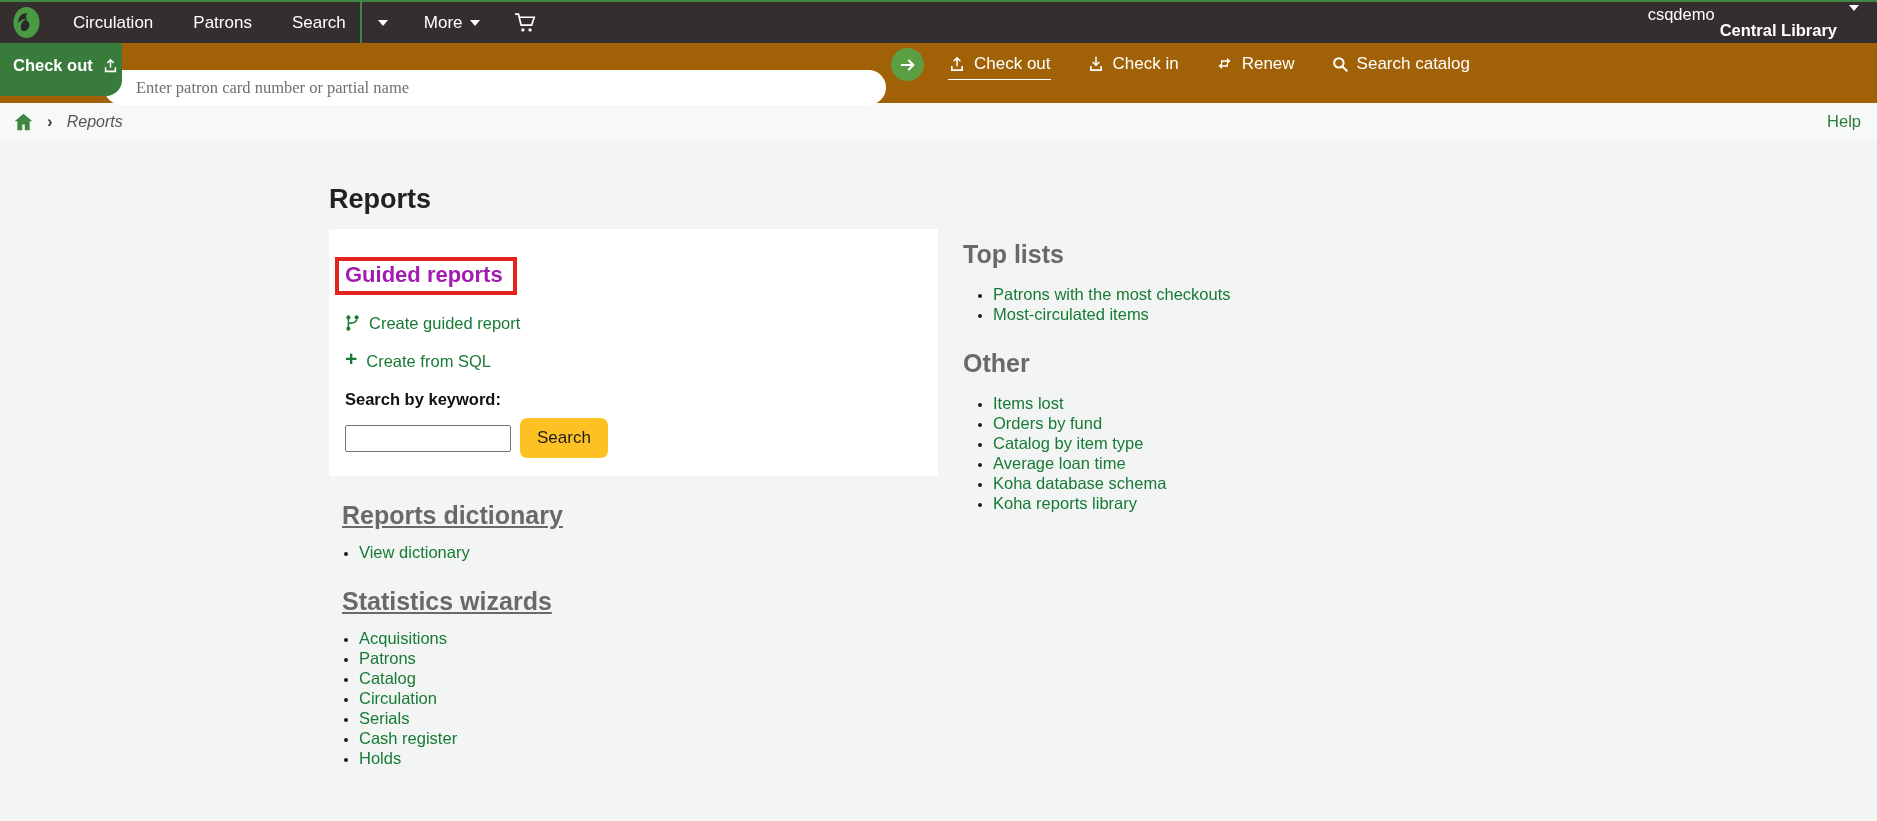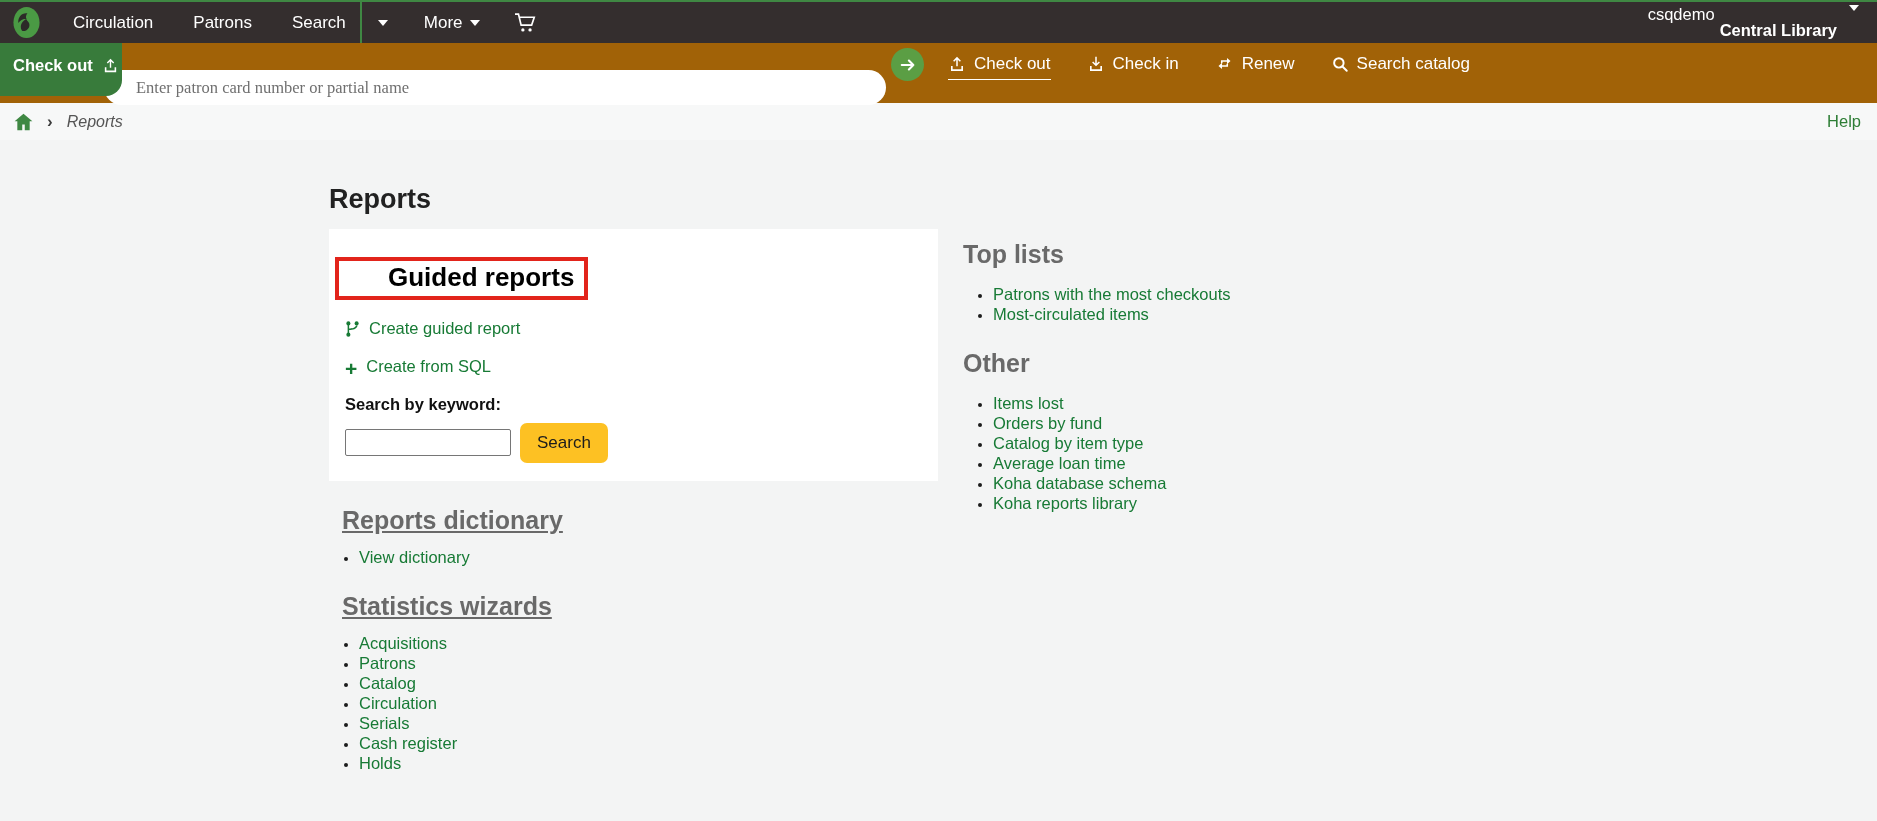--- a/index.html
+++ b/index.html
@@ -81,23 +81,23 @@
   
   .content { display: flex; padding: 44px 0 0 329px; }
   .left-col { width: 609px; }
   .page-title { font-size: 27px; font-weight: 700; color: #212121; margin-bottom: 14px; }
 
   .card { background: #fff; padding: 28px 16px 18px 16px; }
   .red-box {
     display: inline-block; border: 4px solid #e2241b;
     padding: 2px 10px 4px 6px; margin-left: -10px;
   }
-  .card h2 { font-size: 26px; font-weight: 700; color: #000000; line-height: 1.1; margin-left: 43px; }
+  .card h2 { font-size: 22px; font-weight: 700; color: #a21caf; line-height: 1.1; }
   .guided-link {
-    display: flex; align-items: flex-end; gap: 9px;
+    display: flex; align-items: flex-start; gap: 9px;
     color: #177a35; font-size: 16.5px; margin-top: 19px; width: max-content;
   }
   .guided-link .plus-glyph { font-size: 21px; font-weight: 700; line-height: 14px; color: #177a35; }
   .red-box2 {
     display: inline-flex; border: 4px solid #e2241b;
     padding: 9px 14px 10px 10px; margin: 12px 0 0 -14px;
   }
   .red-box2 .guided-link { margin-top: 0; }
   .keyword-label { font-weight: 700; font-size: 16.5px; color: #111; margin-top: 19px; }
   .keyword-row { display: flex; align-items: center; gap: 9px; margin-top: 9px; }

